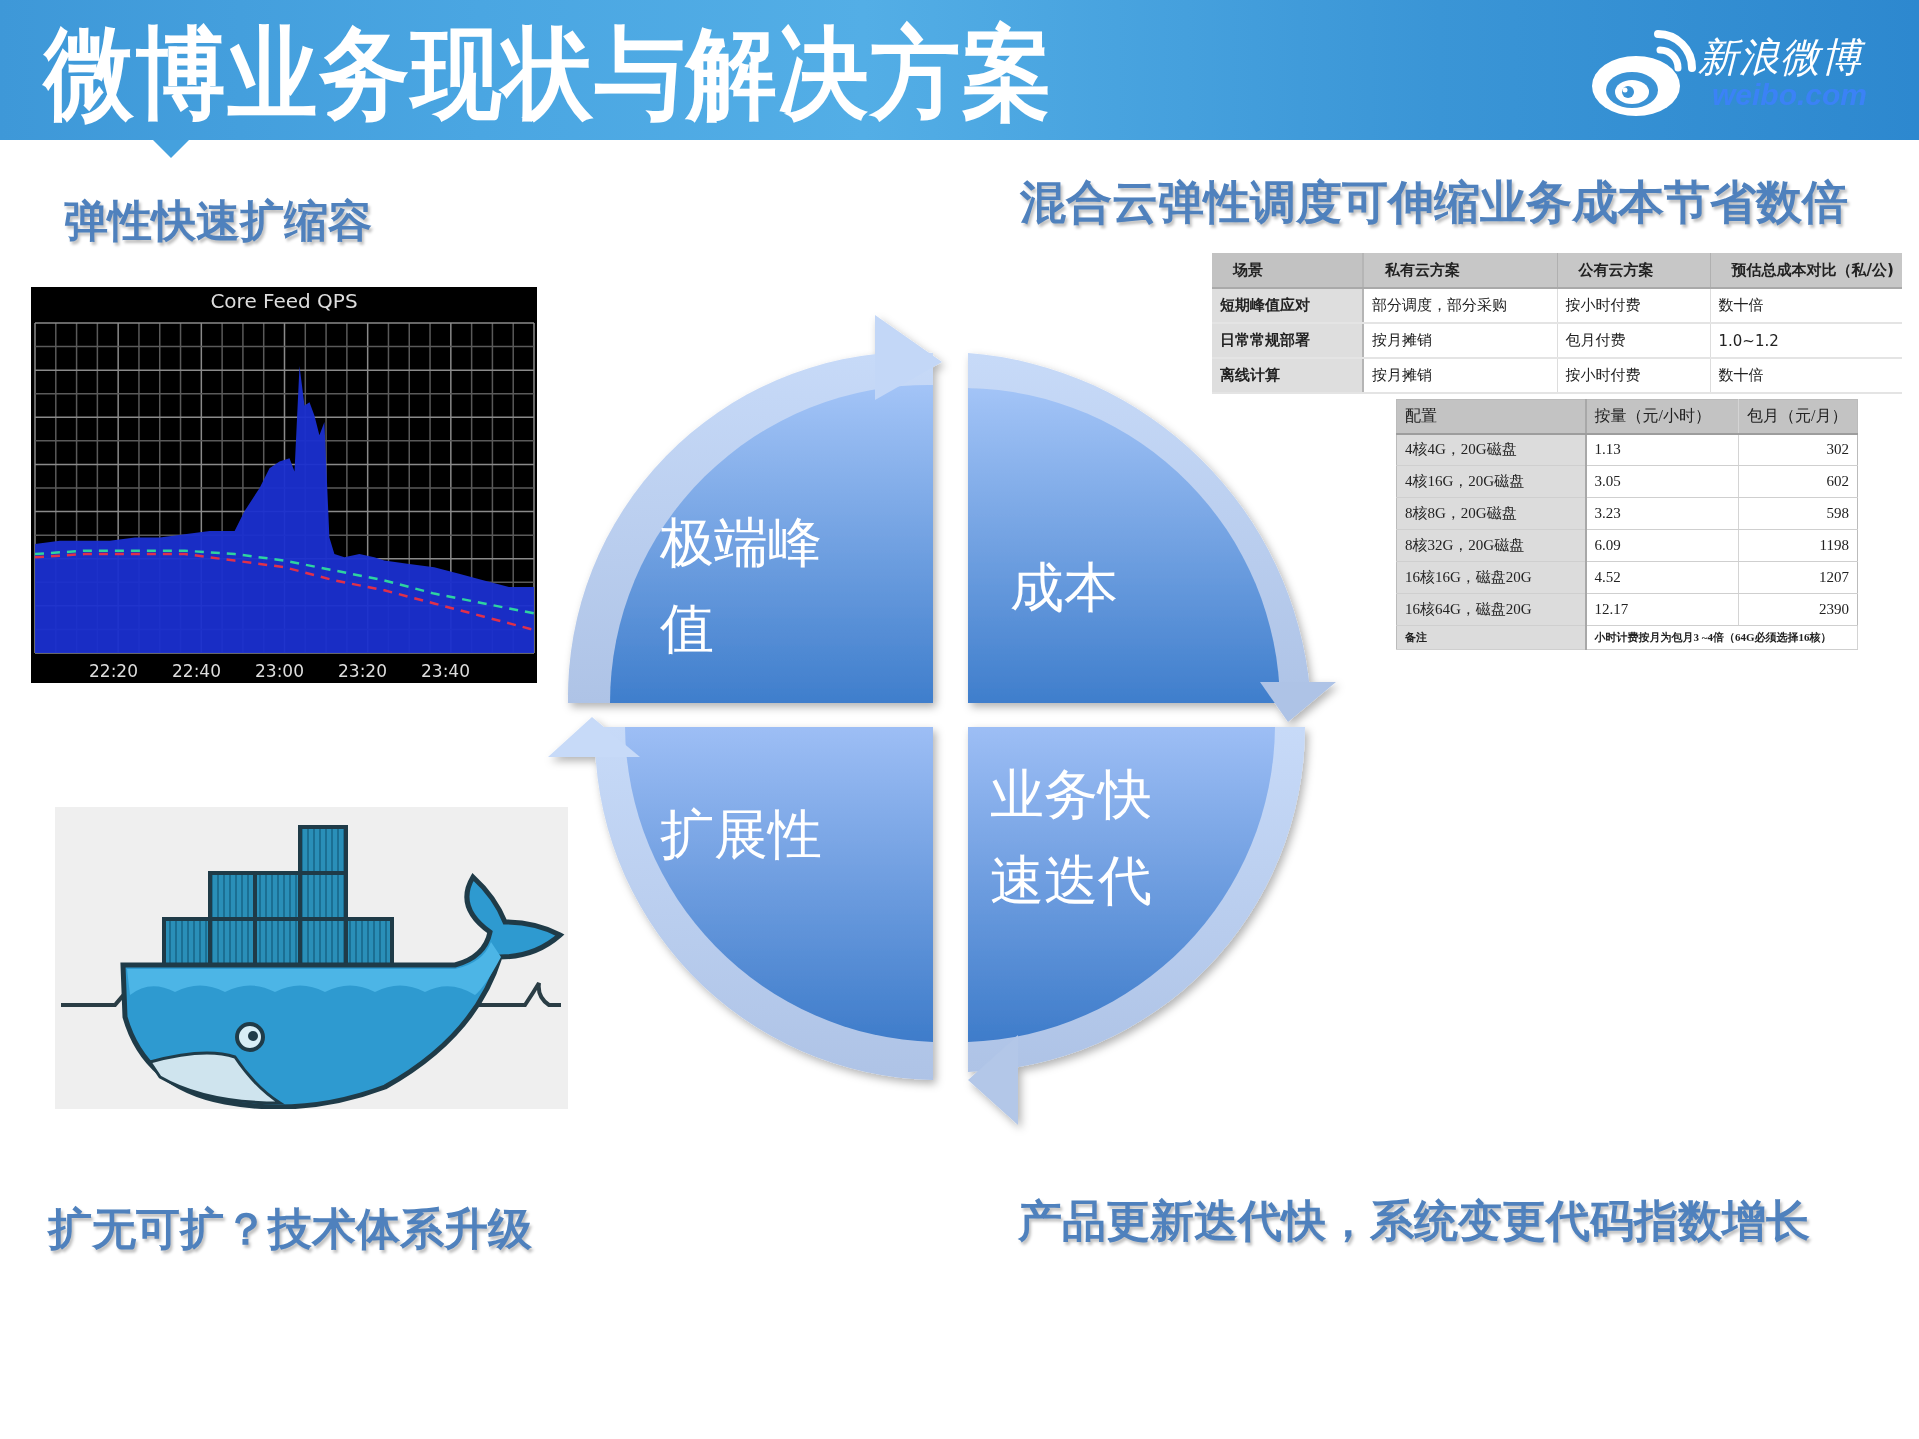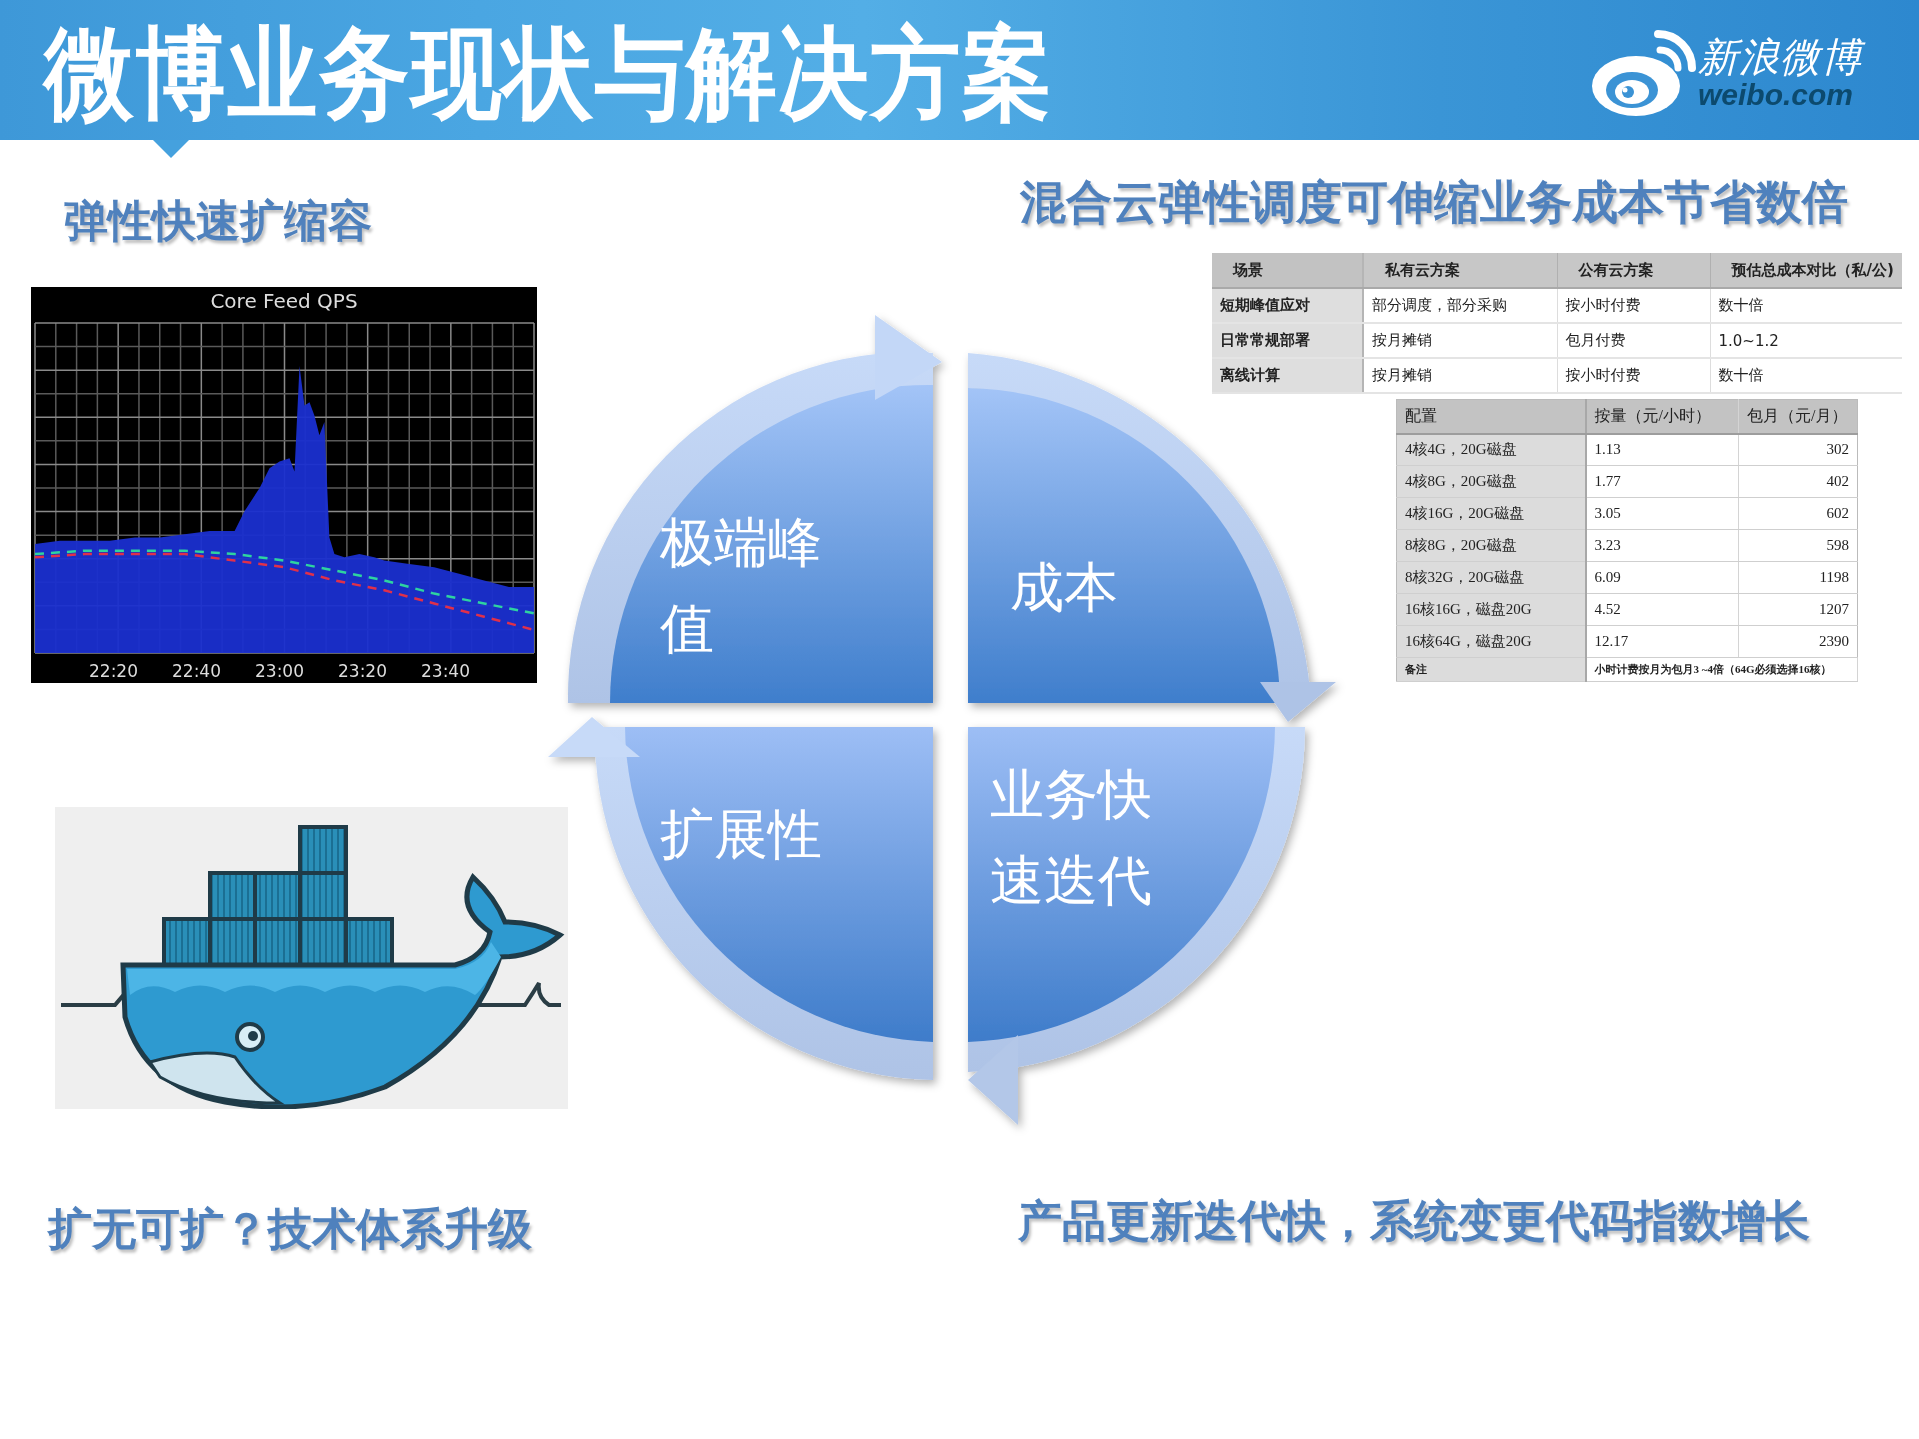--- a/index.html
+++ b/index.html
@@ -5,21 +5,21 @@
   html, body { margin:0; padding:0; }
   body { width:1919px; height:1439px; position:relative; overflow:hidden; background:#ffffff; font-family:"DejaVu Sans", sans-serif; }
   .header { position:absolute; left:0; top:0; width:1919px; height:140px;
     background: linear-gradient(90deg, #3e98d8 0%, #4aa6e2 25%, #53aee6 45%, #3a95d6 75%, #2d88cf 100%); }
   .header-pointer { position:absolute; left:153px; top:140px; width:0; height:0;
     border-left:18px solid transparent; border-right:18px solid transparent; border-top:18px solid #45a1de; }
   .title { position:absolute; left:44px; top:18px; font-size:100px; line-height:112px; color:#ffffff; font-weight:bold; letter-spacing:2px;
     font-family:"DejaVu Sans", sans-serif; transform:scaleX(0.9); transform-origin:left center; }
   .logo { position:absolute; left:1588px; top:26px; width:300px; height:96px; }
   .logo-text1 { position:absolute; left:110px; top:4px; font-size:40px; color:#fff; font-style:italic; letter-spacing:1px; }
-  .logo-text2 { position:absolute; left:110px; top:52px; font-size:30px; color:#0c4a6e; font-style:italic; font-weight:bold; font-family:"Liberation Sans", sans-serif; }
+  .logo-text2 { position:absolute; left:124px; top:52px; font-size:30px; color:#3b82f6; font-style:italic; font-weight:bold; font-family:"Liberation Sans", sans-serif; }
 
   .caption { position:absolute; color:#4f81bd; font-size:44px; font-weight:bold; text-shadow:2px 3px 3px rgba(0,0,0,0.25); white-space:nowrap; }
   .cap-tl { left:64px; top:192px; }
   .cap-tr { left:1020px; top:172px; font-size:46px; }
   .cap-bl { left:48px; top:1200px; }
   .cap-br { left:1018px; top:1192px; }
 
   
   .chart { position:absolute; left:31px; top:287px; width:506px; height:396px; background:#000; }
   .chart-title { position:absolute; left:0; width:100%; top:2px; text-align:center; color:#ddd; font-size:20px; font-family:"DejaVu Sans", sans-serif; }
@@ -260,25 +260,20 @@
     <td class="c0">配置</td>
     <td class="c1">按量（元/小时）</td>
     <td class="c2">包月（元/月）</td>
   </tr>
   <tr>
     <td class="c0">4核4G，20G磁盘</td>
     <td class="c1">1.13</td>
     <td class="c2">302</td>
   </tr>
   <tr>
-    <td class="c0">4核8G，20G磁盘</td>
-    <td class="c1">1.77</td>
-    <td class="c2">402</td>
-  </tr>
-  <tr>
     <td class="c0">4核16G，20G磁盘</td>
     <td class="c1">3.05</td>
     <td class="c2">602</td>
   </tr>
   <tr>
     <td class="c0">8核8G，20G磁盘</td>
     <td class="c1">3.23</td>
     <td class="c2">598</td>
   </tr>
   <tr>

